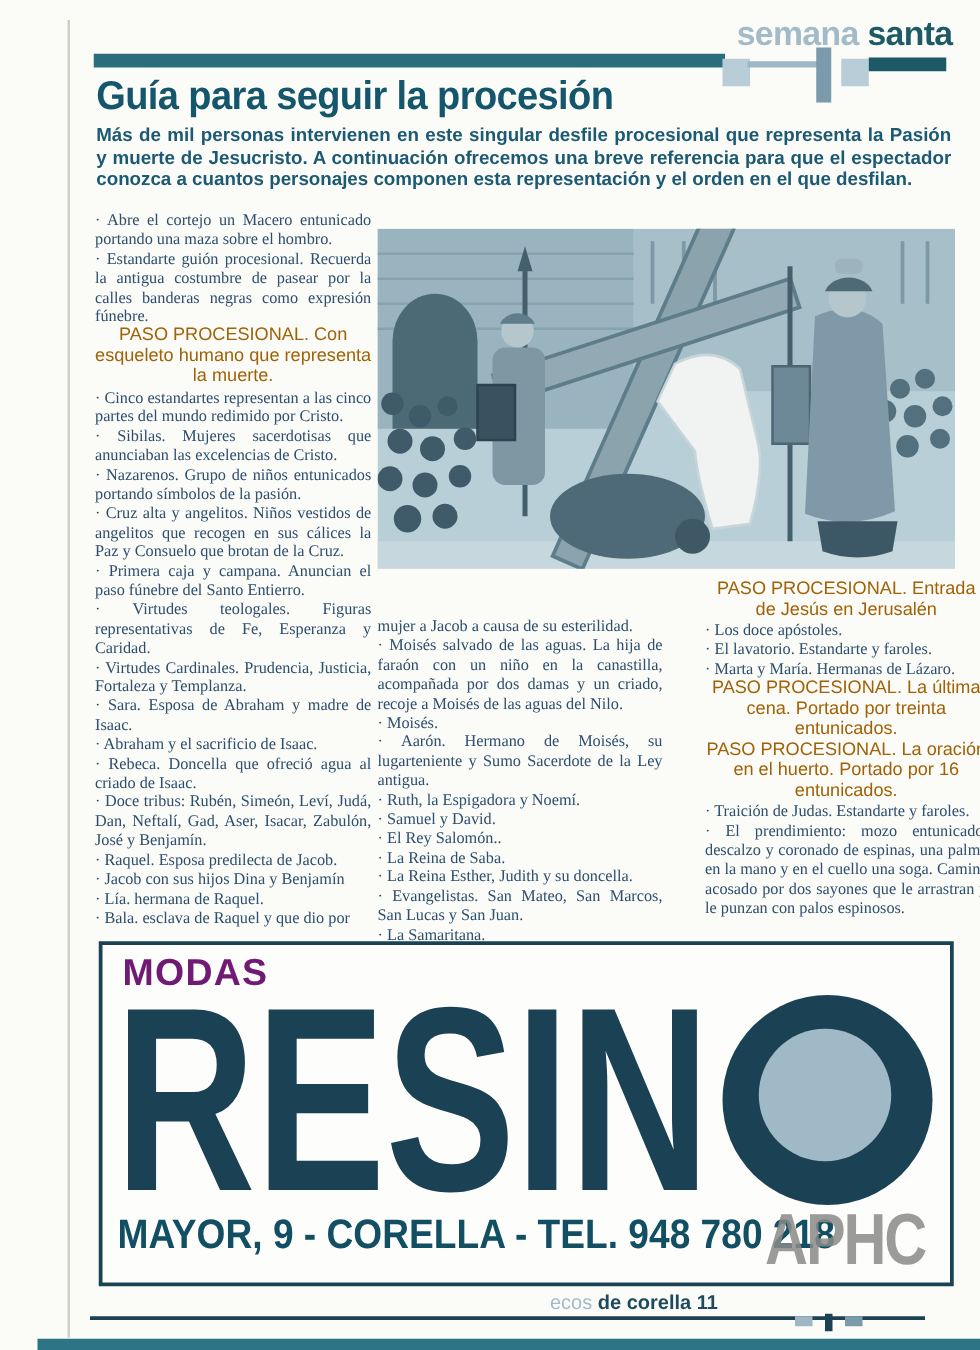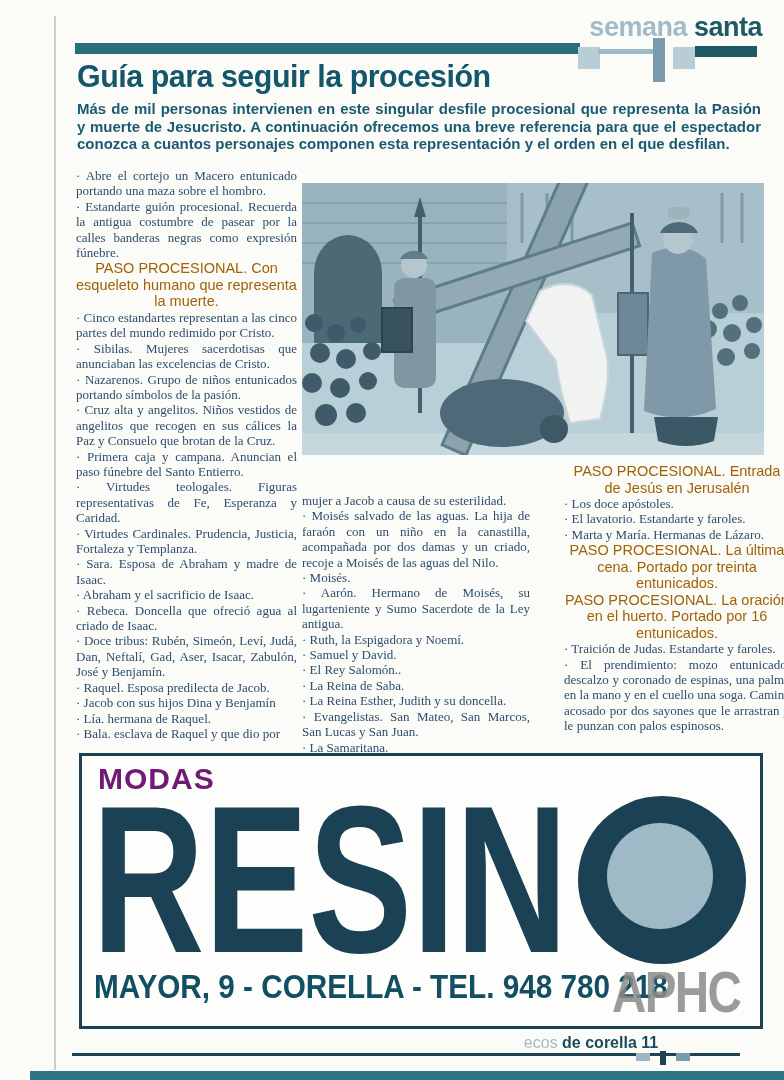--- a/index.html
+++ b/index.html
@@ -48,21 +48,21 @@
   #ad-address{left:12px;top:212px;font-size:33px;font-weight:bold;color:#124f63;white-space:nowrap;
               transform:scaleX(0.9);transform-origin:left;display:inline-block;}
   #watermark{left:612px;top:958px;font-size:58px;font-weight:bold;color:#8a8a8a;opacity:0.85;
              transform:scaleX(0.82);transform-origin:left;z-index:6;letter-spacing:-2px;}
 
   
   #footer-line{left:72px;top:1053px;width:668px;height:3px;background:#1c4254;}
   #f-sq1{left:636px;top:1053px;width:14px;height:8px;background:#9fb6c4;}
   #f-vrect{left:660px;top:1051px;width:6px;height:14px;background:#1c4254;}
   #f-sq2{left:676px;top:1053px;width:14px;height:8px;background:#7b9aab;}
-  #footer-text{left:440px;top:1034px;width:302px;text-align:center;font-size:16px;}
+  #footer-text{left:440px;top:1034px;width:302px;text-align:left;font-size:16px;}
   #footer-text .light{color:#a3bac8;}
   #footer-text .dark{color:#1d4a5e;font-weight:bold;}
   #bottom-band{left:30px;top:1071px;width:754px;height:9px;background:#2d7586;}
 </style>
 </head>
 <body>
 
 <div id="page">
 
   <div class="abs" id="scan-edge"></div>

